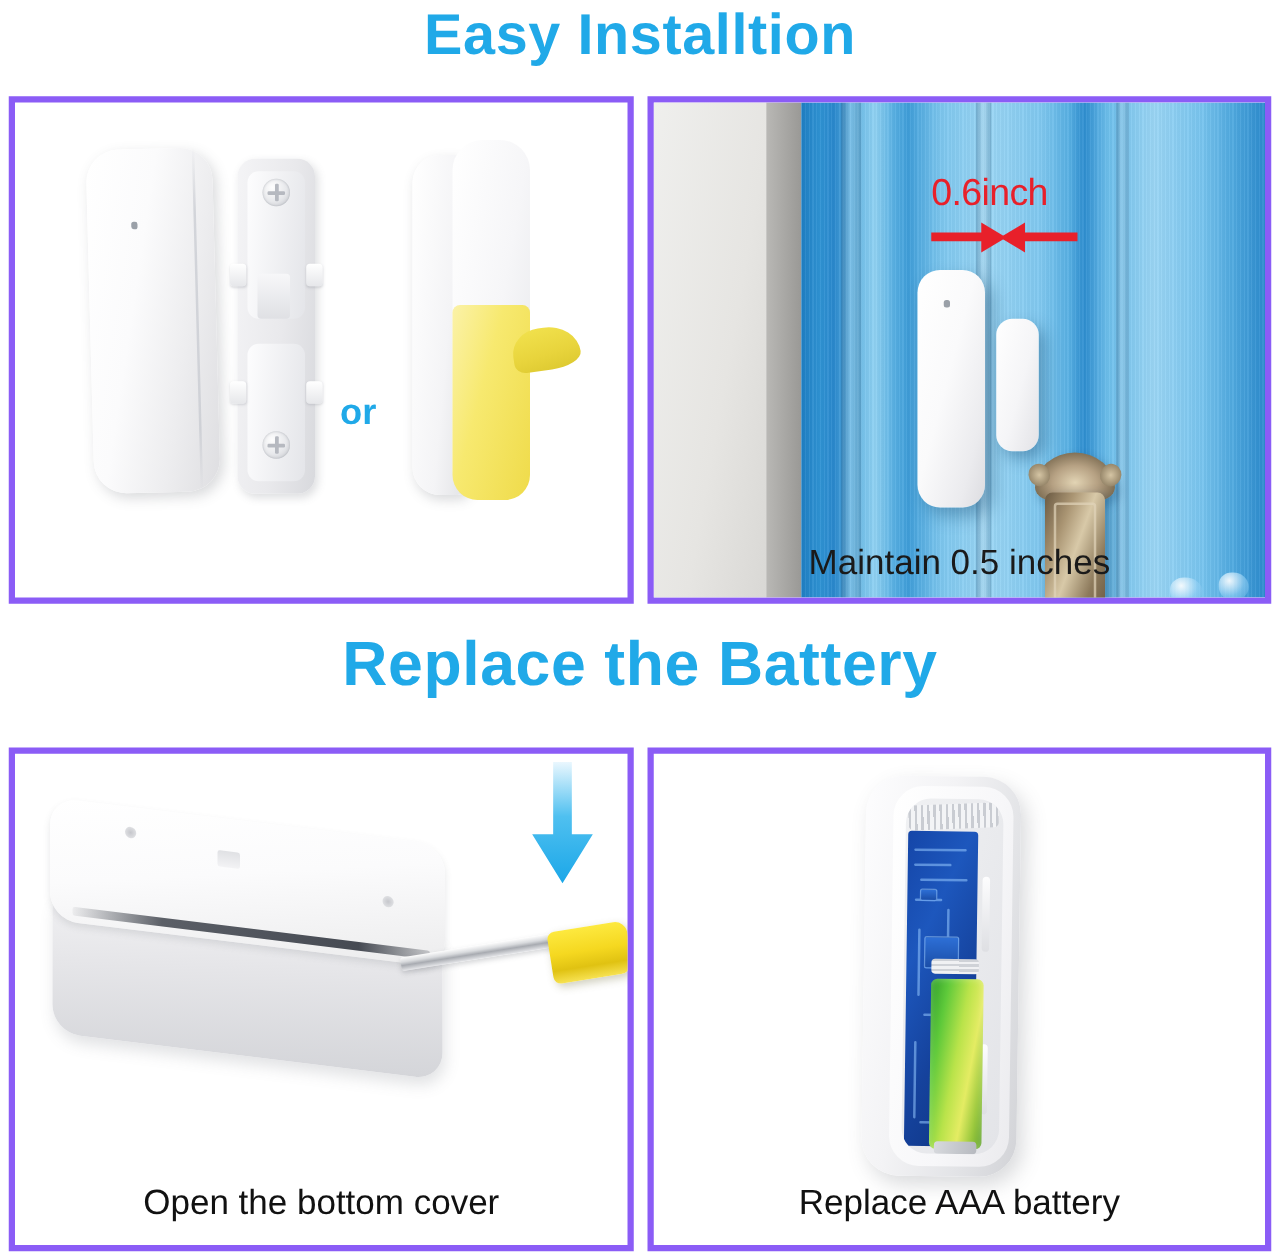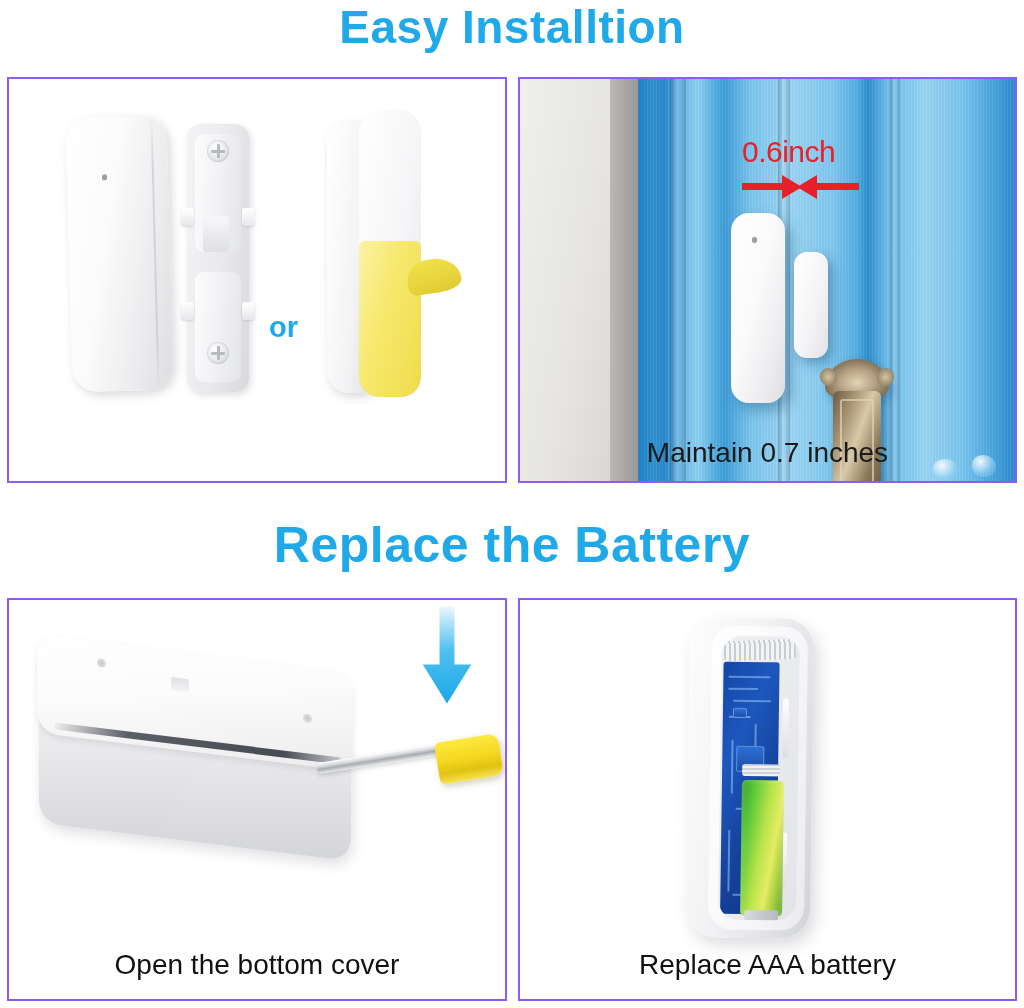--- a/index.html
+++ b/index.html
@@ -16,26 +16,26 @@
   
   .section-title {
     position: absolute;
     left: 0; width: 1024px;
     text-align: center;
     color: #20a9e8;
     font-weight: bold;
     letter-spacing: 0.5px;
   }
   #title-install { top: -2px; font-size: 46px; line-height: 58px; }
-  #title-battery { top: 514px; font-size: 50px; line-height: 62px; }
+  #title-battery { top: 500px; font-size: 50px; line-height: 62px; }
 
   
   .panel {
     position: absolute;
-    border: 2px solid #8b5cf6;
+    border: 5px solid #8b5cf6;
     background: #ffffff;
     overflow: hidden;
   }
   #panel-screws { left: 7px;  top: 77px;  width: 500px; height: 406px; }
   #panel-gap    { left: 518px; top: 77px; width: 499px; height: 406px; }
   #panel-cover  { left: 7px;  top: 598px; width: 500px; height: 403px; }
   #panel-batt   { left: 518px; top: 598px; width: 499px; height: 403px; }
 
   .caption {
     position: absolute;
@@ -443,21 +443,21 @@
       <div class="mounted-magnet" style="left:274px; top:173px; width:34px; height:106px;"></div>
 
       <div class="handle-crown" style="left:305px; top:280px; width:64px; height:40px;"></div>
       <div class="handle-plate" style="left:313px; top:312px; width:48px; height:120px;">
         <div class="handle-inner" style="left:7px; top:8px; right:7px; bottom:6px;"></div>
       </div>
 
       <div class="glass-chip" style="left:413px; top:380px; width:26px; height:22px;"></div>
       <div class="glass-chip" style="left:452px; top:376px; width:24px; height:22px;"></div>
 
-      <div class="photo-caption">Maintain 0.7 inches</div>
+      <div class="photo-caption">Maintain 0.5 inches</div>
     </div>
   </div>
 
   <div class="section-title" id="title-battery">Replace the Battery</div>
 
   <div class="panel" id="panel-batt">
     <div class="stage">
 
       <div class="shell" style="left:168px; top:18px; width:124px; height:320px; transform: rotate(0.8deg);">
         <div class="shell-inner" style="left:22px; top:8px; right:6px; bottom:8px;"></div>

